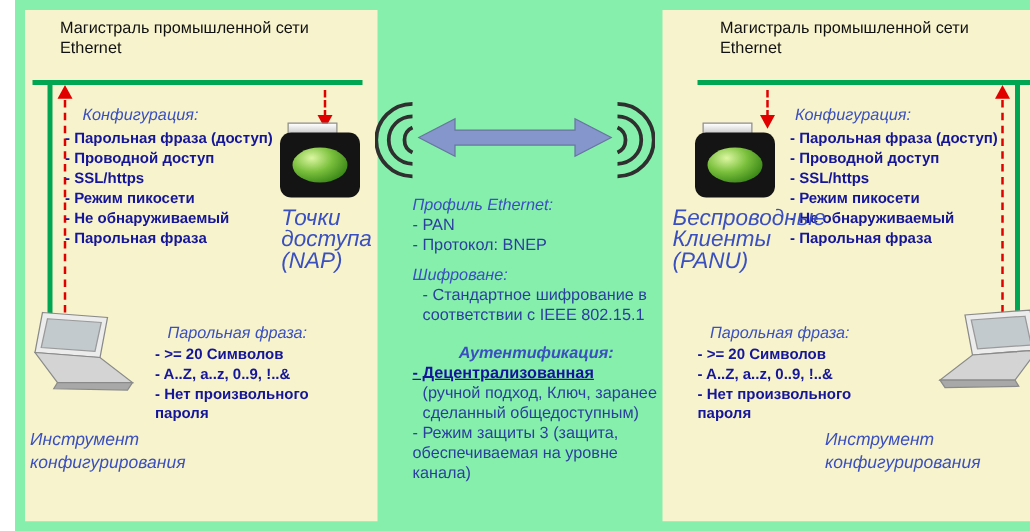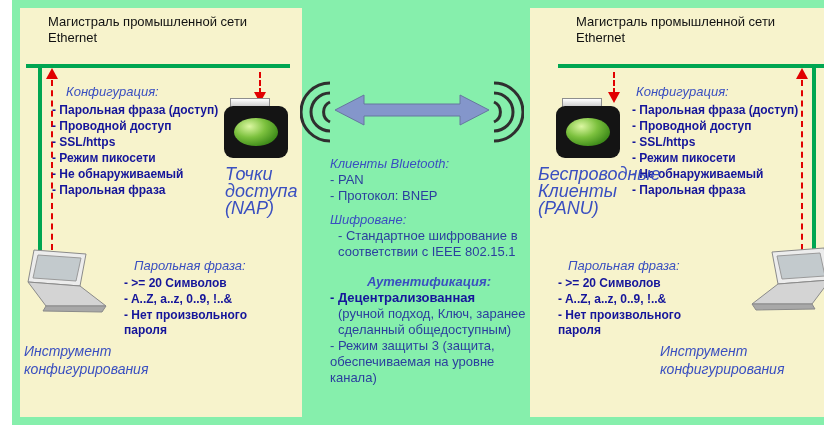--- a/index.html
+++ b/index.html
@@ -73,21 +73,21 @@
   .waves { position:absolute; }
   .waves-left  { left:288px; top:80px; }
   .waves-right { left:478px; top:80px; }
   .big-arrow { position:absolute; left:322px; top:92px; }
 
   .center-text { position:absolute; left:318px; top:156px; width:198px; font-size:13px; line-height:16px; }
   .c-head { font-style:italic; color:#3a4fc0; }
   .c-item { color:#2b3f9e; }
   .c-gap8  { margin-top:8px; }
   .c-gap14 { margin-top:14px;text-align:center; }
-  .c-bold { font-weight:bold; color:#15159a; }
+  .c-bold { font-weight:bold; color:#15159a;text-decoration:underline; }
   .c-indent { padding-left:8px; }
 </style>
 </head>
 <body>
 
 <div class="stage">
 
   <div class="panel panel-left"></div>
   <div class="panel panel-right"></div>
 
@@ -192,21 +192,21 @@
       <path d="M4,22 A11,11 0 0 1 4,42" stroke="#2f2f2f" stroke-width="3" fill="none"></path>
     </svg>
   </div>
   <div class="big-arrow">
     <svg width="156" height="36" viewBox="0 0 156 36">
       <polygon points="1,18 30,3 30,12 126,12 126,3 155,18 126,33 126,24 30,24 30,33" fill="#8496cb" stroke="#67779f" stroke-width="1"></polygon>
     </svg>
   </div>
 
   <div class="center-text">
-    <div class="c-head">Клиенты Bluetooth:</div>
+    <div class="c-head">Профиль Ethernet:</div>
     <div class="c-item">- PAN</div>
     <div class="c-item">- Протокол: BNEP</div>
     <div class="c-head c-gap8">Шифрованe:</div>
     <div class="c-item c-indent">- Стандартное шифрование в соответствии с IEEE 802.15.1</div>
     <div class="c-head c-gap14" style="font-weight:bold;">Аутентификация:</div>
     <div class="c-bold">- Децентрализованная</div>
     <div class="c-item c-indent">(ручной подход, Ключ, заранее сделанный общедоступным)</div>
     <div class="c-item">- Режим защиты 3 (защита, обеспечиваемая на уровне канала)</div>
   </div>
 

